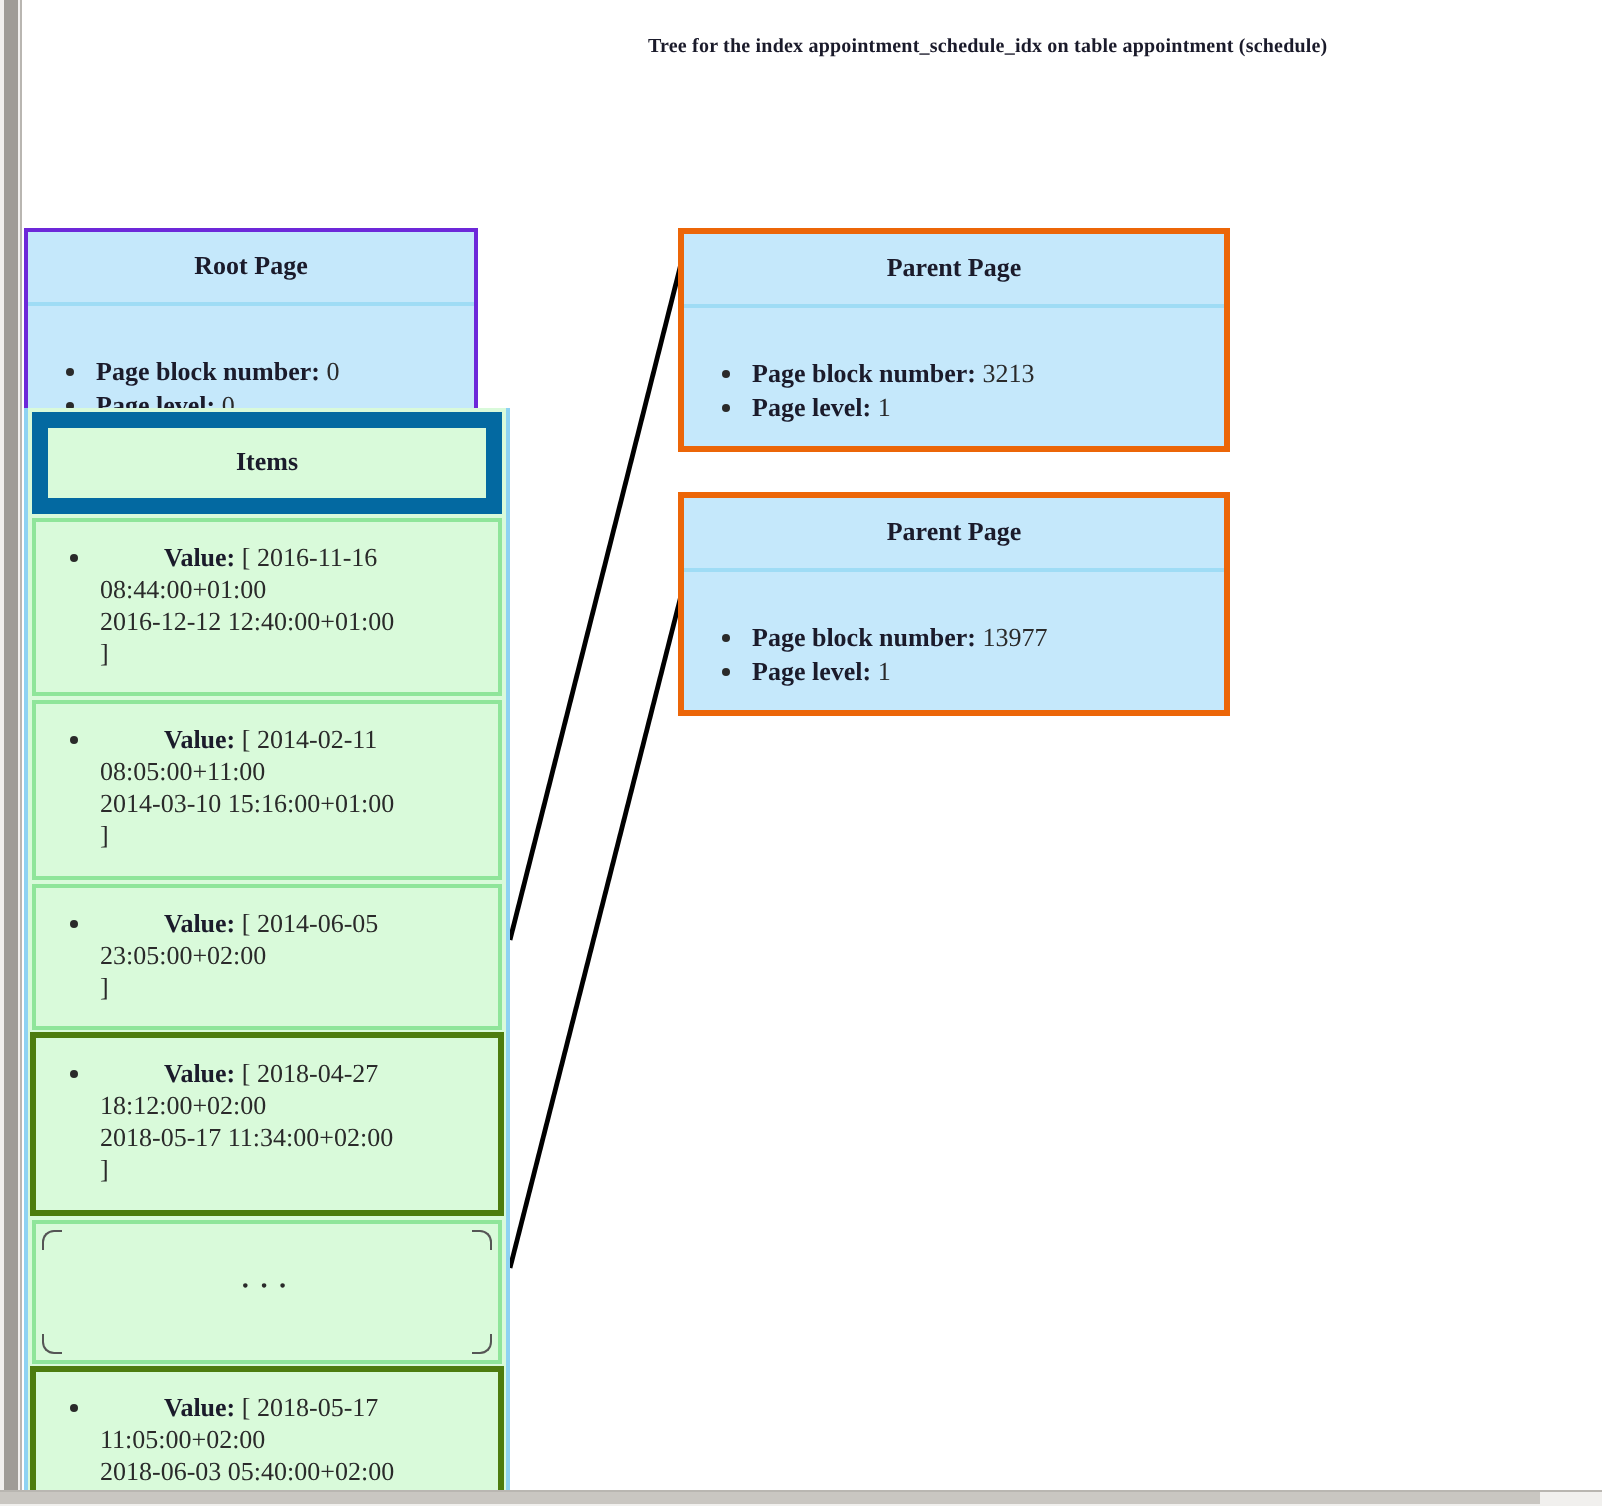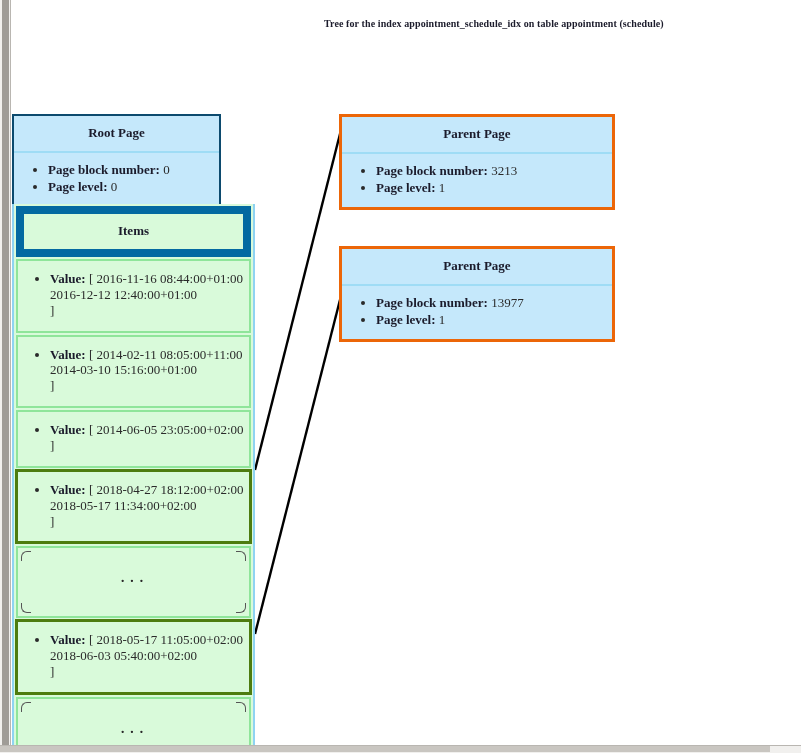--- a/index.html
+++ b/index.html
@@ -60,36 +60,36 @@
 
   
   .node {
     position: absolute;
     box-sizing: border-box;
     background: #c5e8fb;
   }
   .node.root {
     left: 12px;
     top: 114px;
-    width: 209px;
-    border: 2px solid #0c4a6e;
+    width: 227px;
+    border: 2px solid #6d28d9;
   }
   .node-header {
     text-align: center;
     font-weight: bold;
     font-size: 13px;
     color: #1b1b2b;
     padding: 9px 4px 10px 4px;
     background: #c5e8fb;
     border-bottom: 2px solid #9fdcf5;
     box-sizing: border-box;
   }
   .node-body {
     background: #c5e8fb;
-    padding: 8px 4px 10px 4px;
+    padding: 24px 4px 10px 4px;
     box-sizing: border-box;
   }
   .node-body ul {
     margin: 0;
     padding: 0 0 0 30px;
     list-style: disc;
   }
   .node-body li {
     font-size: 13px;
     color: #2a2a2a;
@@ -146,21 +146,21 @@
   .item ul {
     margin: 0;
     padding: 0 0 0 30px;
     list-style: disc;
   }
   .item li {
     font-size: 13px;
     color: #2a2a2a;
     line-height: 1.22;
   }
-  .item li b { color: #1b1b2b; }
+  .item li b { color: #1b1b2b; margin-left: 32px; }
   .val-line { display: block; }
 
   
   .item.ellipsis {
     height: 72px;
     padding: 0;
     display: flex;
     align-items: center;
     justify-content: center;
   }

